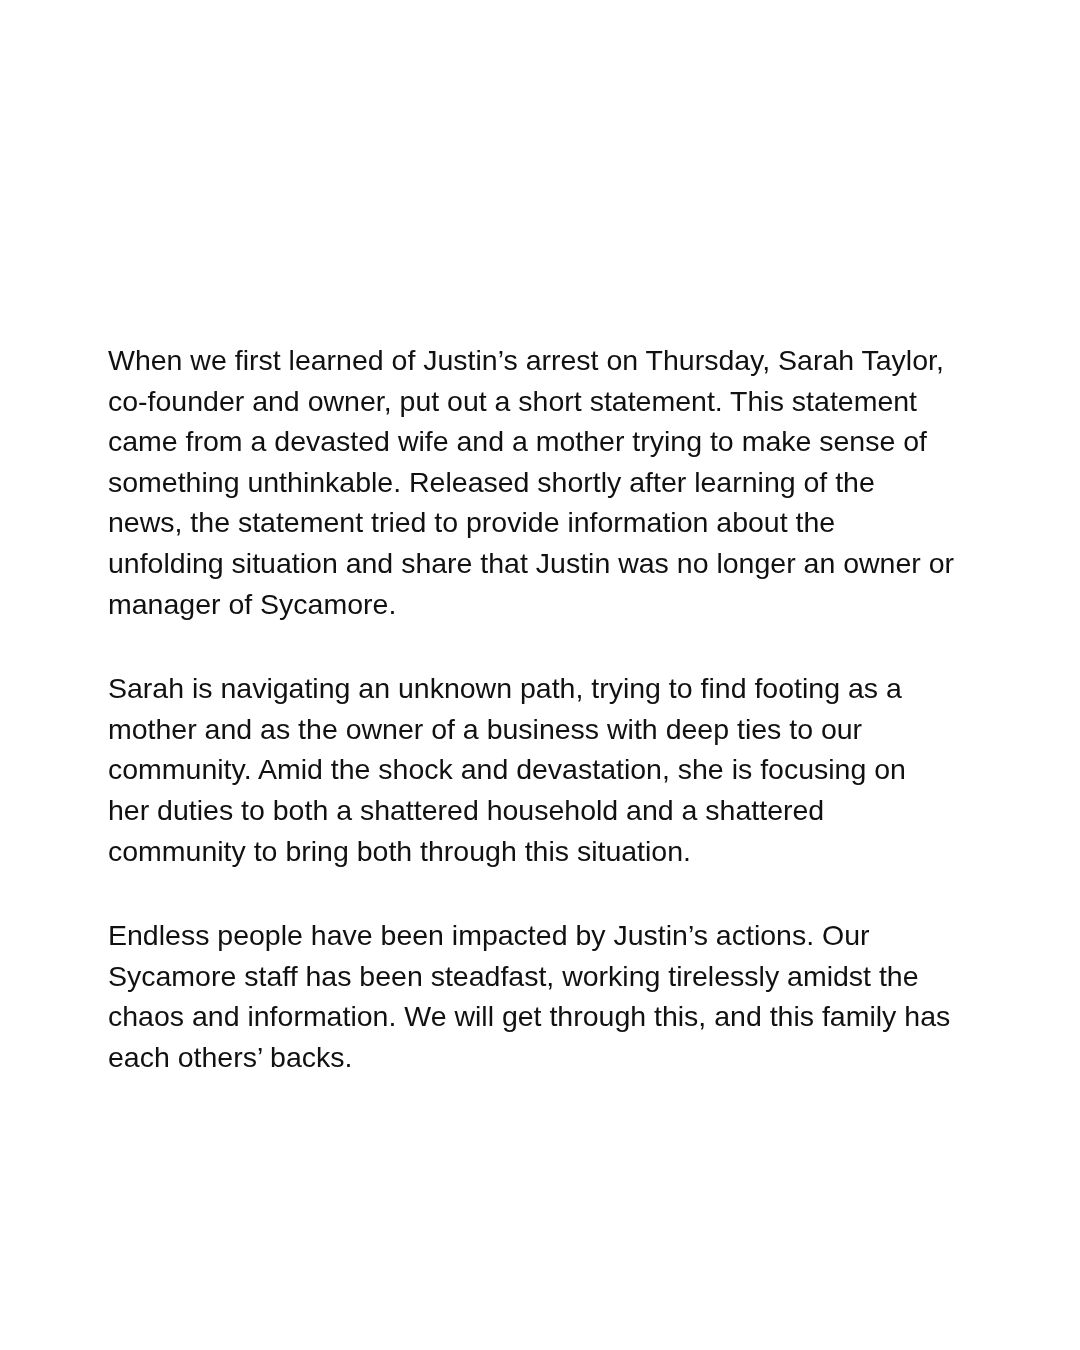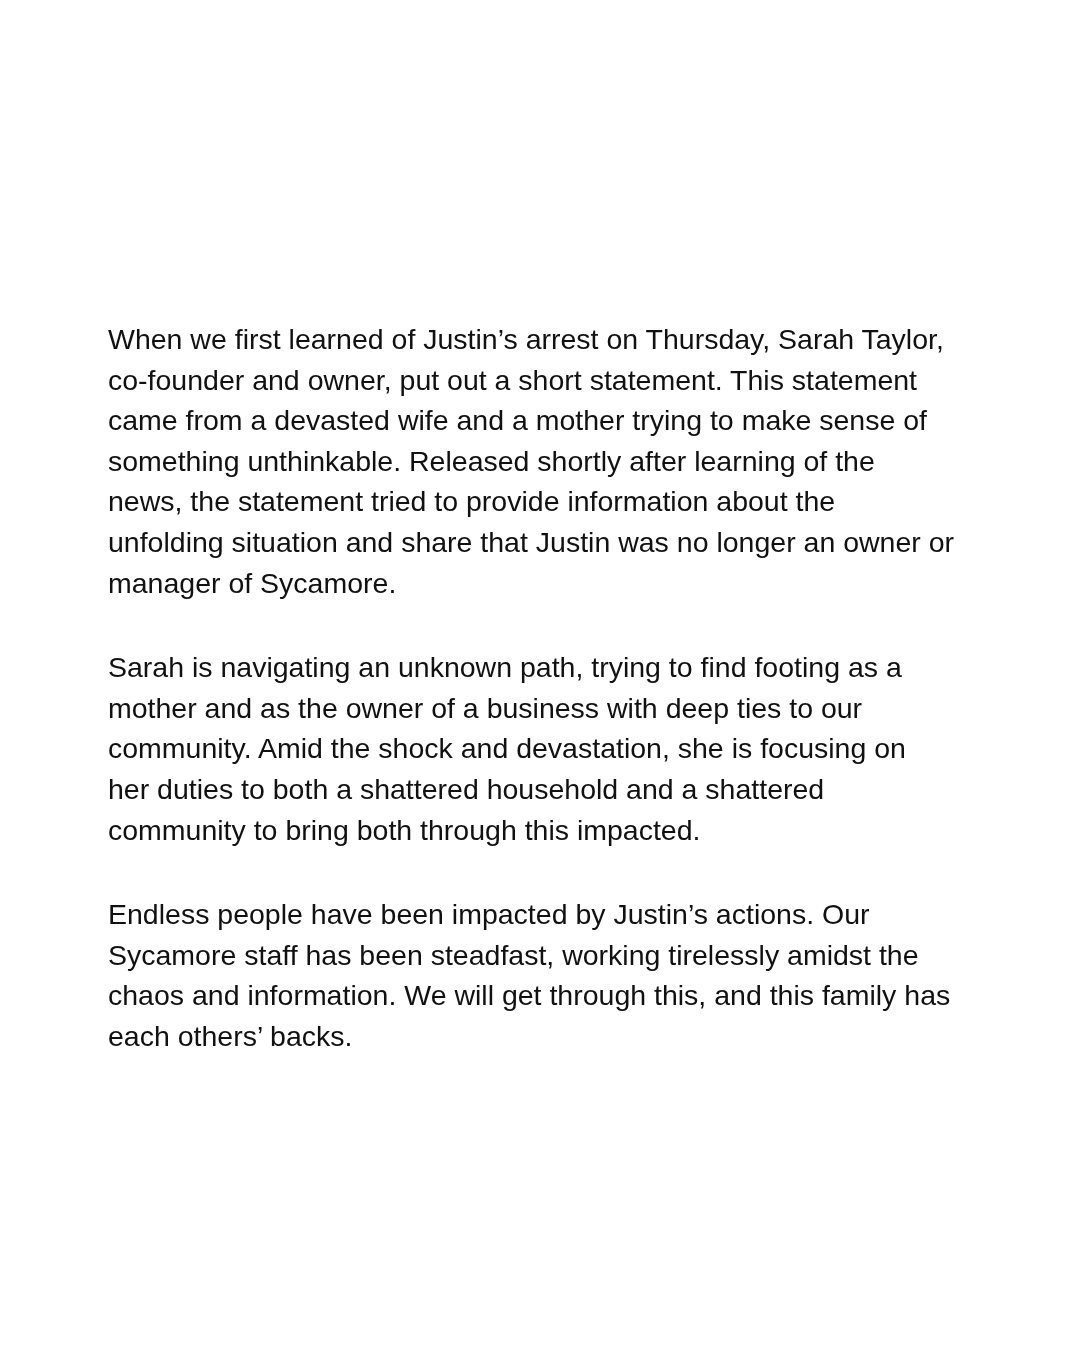--- a/index.html
+++ b/index.html
@@ -15,21 +15,21 @@
     width: 1080px;
     height: 1350px;
     background: var(--bg);
     overflow: hidden;
     position: relative;
     font-family: "Liberation Sans", "DejaVu Sans", sans-serif;
   }
   .statement {
     position: absolute;
     left: 108px;
-    top: 319px;
+    top: 340px;
     width: 940px;
   }
   .statement p {
     margin: 0 0 44px 0;
     font-size: 28.5px;
     line-height: 40.6px;
     letter-spacing: 0;
     color: var(--fg);
     white-space: pre-line; 
   }
@@ -45,18 +45,18 @@
 co-founder and owner, put out a short statement. This statement
 came from a devasted wife and a mother trying to make sense of
 something unthinkable. Released shortly after learning of the
 news, the statement tried to provide information about the
 unfolding situation and share that Justin was no longer an owner or
 manager of Sycamore.</p>
   <p>Sarah is navigating an unknown path, trying to find footing as a
 mother and as the owner of a business with deep ties to our
 community. Amid the shock and devastation, she is focusing on
 her duties to both a shattered household and a shattered
-community to bring both through this impacted.</p>
+community to bring both through this situation.</p>
   <p>Endless people have been impacted by Justin’s actions. Our
 Sycamore staff has been steadfast, working tirelessly amidst the
 chaos and information. We will get through this, and this family has
 each others’ backs.</p>
 </main>
 
 </body></html>

